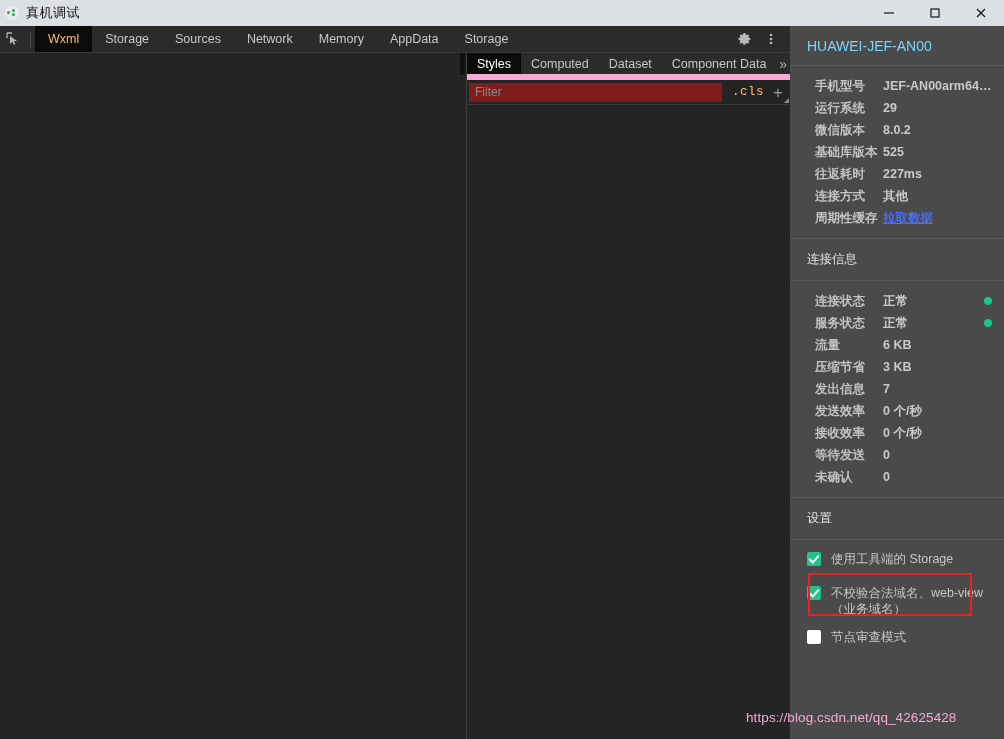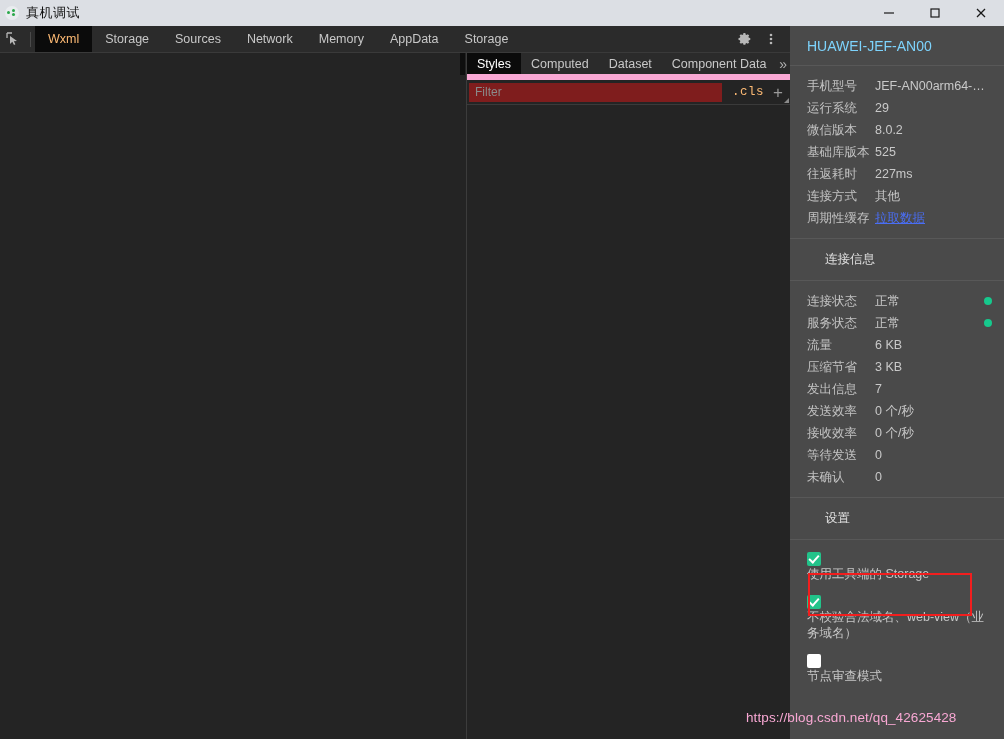--- a/index.html
+++ b/index.html
@@ -151,21 +151,21 @@
   .device-panel {
     position: absolute; left: 790px; top: 26px; width: 214px; height: 713px;
     background: #4a4a4a;
     overflow: hidden;
   }
   .device-title {
     font-size: 14px; color: #7dd3fc;
     padding: 12px 0 11px 17px;
   }
   .hr { height: 1px; background: #585858; }
-  .info-list { padding: 9px 0 9px 0; }
+  .info-list { padding: 9px 0 9px 8px; font-weight: bold; }
   .info-row {
     display: flex; align-items: center;
     height: 22px; padding-left: 17px; padding-right: 12px;
     font-size: 12.5px;
   }
   .info-label {
     width: 68px; flex: 0 0 68px;
     color: #c2c2c2;
   }
   .info-value {
@@ -177,31 +177,29 @@
   }
   .status-dot {
     margin-left: auto;
     width: 8px; height: 8px; border-radius: 50%;
     background: #16c98d;
     flex: 0 0 8px;
   }
   .section-title {
     font-size: 12.5px; color: #e0e0e0;
     padding: 12px 0 12px 17px;
-    margin-left: 18px;
   }
   
   .settings-list { padding-top: 11px; }
   .setting-row {
     display: flex; align-items: flex-start;
     padding: 0 10px 0 17px;
     min-height: 22px;
     margin-bottom: 12px;
     position: relative;
-    flex-direction: column;
   }
   .checkbox {
     width: 14px; height: 14px; flex: 0 0 14px;
     margin-right: 10px; margin-top: 1px;
     border-radius: 2px;
     background: #ffffff;
     position: relative;
   }
   .checkbox.checked { background: #22c38a; }
   .checkbox.checked::after {

